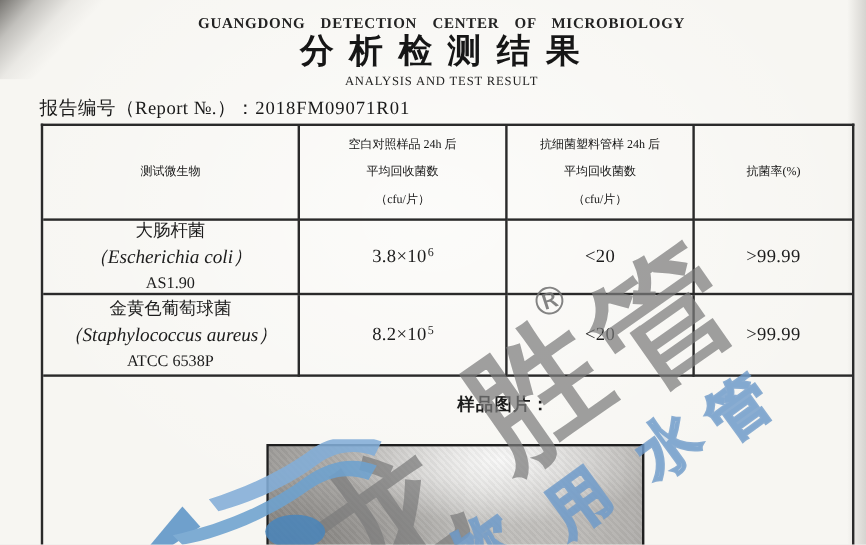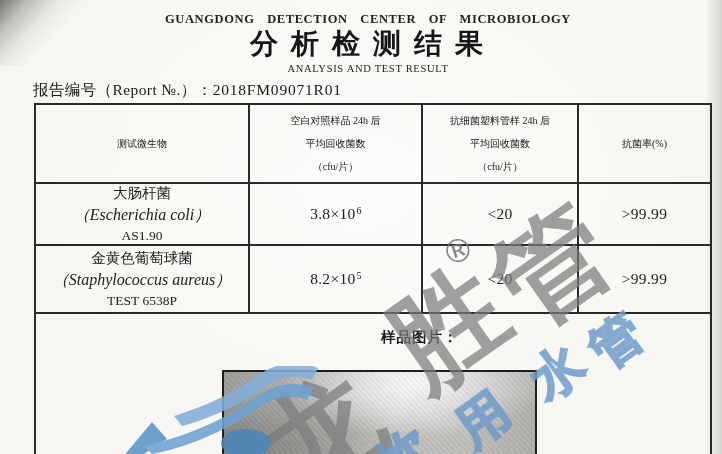--- a/index.html
+++ b/index.html
@@ -122,21 +122,21 @@
     <div class="cell">
       <span class="val">&lt;20</span>
     </div>
     <div class="cell last">
       <span class="val">&gt;99.99</span>
     </div>
 
     <div class="cell">
       <span class="name-zh">金黄色葡萄球菌</span>
       <span class="name-latin">（Staphylococcus aureus）</span>
-      <span class="strain">TEST 6538P</span>
+      <span class="strain">ATCC 6538P</span>
     </div>
     <div class="cell">
       <span class="val"><span>8.2×10</span><sup>5</sup></span>
     </div>
     <div class="cell">
       <span class="val">&lt;20</span>
     </div>
     <div class="cell last">
       <span class="val">&gt;99.99</span>
     </div>

